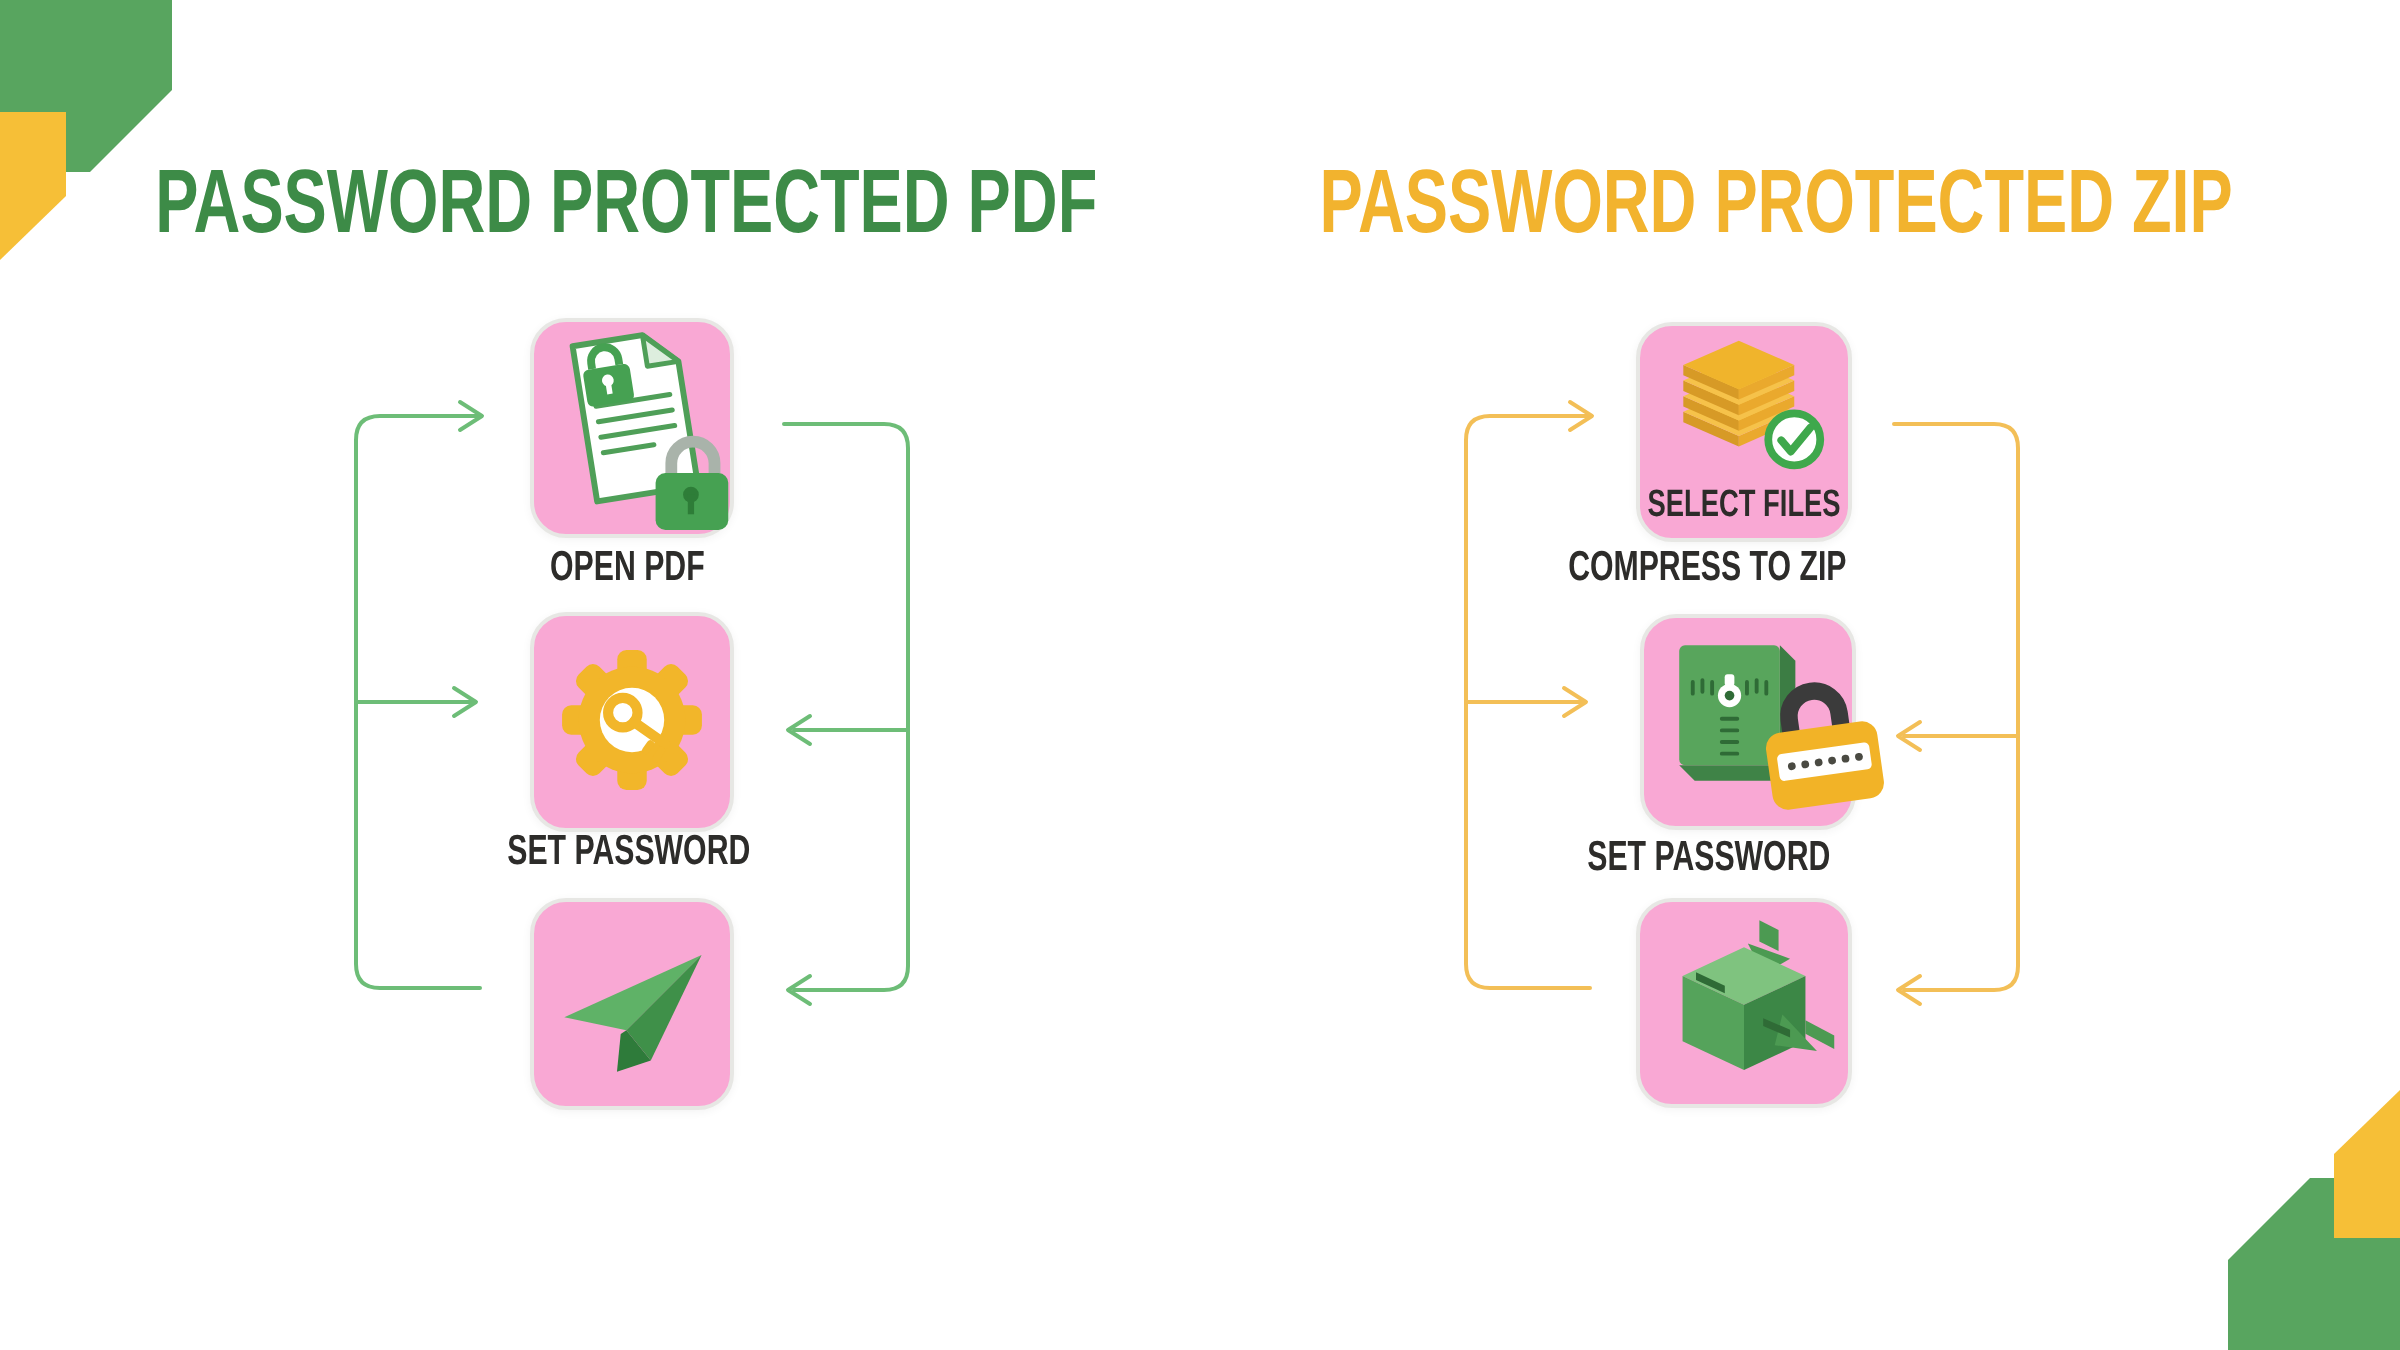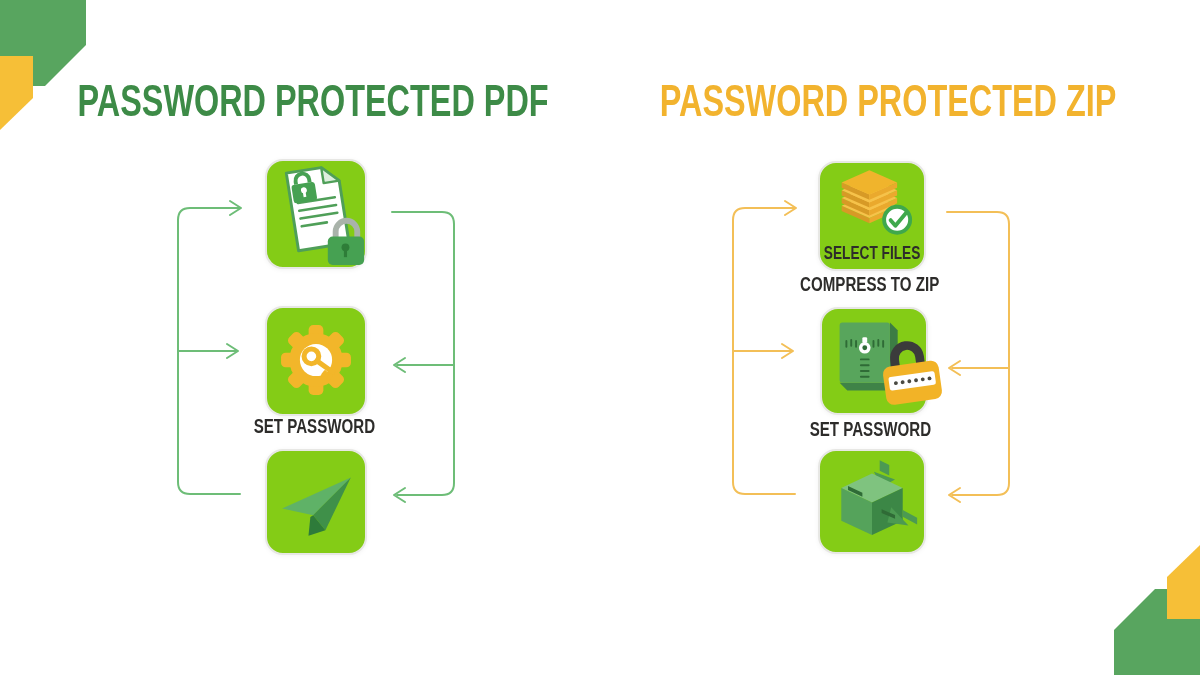--- a/index.html
+++ b/index.html
@@ -26,38 +26,38 @@
     position:absolute; top:80px; width:600px; height:42px;
     display:flex; justify-content:center; align-items:center;
     font-size:45px; font-weight:bold; letter-spacing:0; line-height:42px;
     white-space:nowrap;
   }
   .title.left  { left:13px;  color:var(--green-title,#3d8b47); }
   .title.right { left:588px; color:var(--yellow-title,#f2b32e); }
   .cond { display:inline-block; transform:scaleX(0.72); transform-origin:center; white-space:nowrap; }
   
   .card {
-    position:absolute; background:#84cc16;
+    position:absolute; background:#f9a8d4;
     border:2px solid var(--card-border,#e7e7e4); border-radius:18px;
     box-shadow:0 1px 5px rgba(0,0,0,0.05);
   }
   .card svg { position:absolute; overflow:visible; }
   .card-inner-label {
     position:absolute; left:0; bottom:5px; width:100%;
     display:flex; justify-content:center;
     font-size:19px; font-weight:bold; color:var(--label-color,#2d2c2a);
   }
   
   .step-label {
     position:absolute; width:240px; display:flex; justify-content:center;
     font-size:21px; font-weight:bold; color:var(--label-color,#2d2c2a);
     white-space:nowrap;
   }
   .step-label.lcol { left:194px; }
-  .step-label.rcol { left:750px; }
+  .step-label.rcol { left:734px; }
   
   .connectors { position:absolute; left:0; top:0; pointer-events:none; }
   .connectors path { fill:none; stroke-width:2; stroke-linecap:round; stroke-linejoin:round; }
   .gline { stroke:var(--green-line,#6dbd77); }
   .yline { stroke:var(--yellow-line,#f3bf57); }
 </style>
 </head>
 <body>
 
 <div class="stage">
@@ -116,20 +116,23 @@
         <rect x="33" y="31" width="24" height="19" rx="3" fill="#46a152"></rect>
         <circle cx="45" cy="38" r="3" fill="#ffffff"></circle>
           <rect x="43.6" y="38" width="2.8" height="7" fill="#ffffff"></rect>
       </g>
       <path d="M74 88 v-6 a11 11 0 0 1 22 0 v6" fill="none" stroke="#a9b3aa" stroke-width="6"></path>
       <rect x="66" y="87" width="37" height="29" rx="5" fill="#46a152"></rect>
       <circle cx="84" cy="98" r="4" fill="#2e7d38"></circle>
         <rect x="82.4" y="98" width="3.2" height="10" fill="#2e7d38"></rect>
     </svg>
   </div>
+  <div class="step-label lcol" style="top:272px;">
+    <span class="cond">OPEN PDF</span>
+  </div>
 
   <div class="card" style="left:265px; top:306px; width:98px; height:106px;">
     <svg style="left:3px; top:6px;" width="92" height="92" viewBox="0 0 100 100">
       <g fill="#f2b62a">
         <rect x="42" y="12" width="16" height="20" rx="5" transform="rotate(0 50 50)"></rect>
         <rect x="42" y="12" width="16" height="20" rx="5" transform="rotate(45 50 50)"></rect>
         <rect x="42" y="12" width="16" height="20" rx="5" transform="rotate(90 50 50)"></rect>
         <rect x="42" y="12" width="16" height="20" rx="5" transform="rotate(135 50 50)"></rect>
         <rect x="42" y="12" width="16" height="20" rx="5" transform="rotate(180 50 50)"></rect>
         <rect x="42" y="12" width="16" height="20" rx="5" transform="rotate(225 50 50)"></rect>

